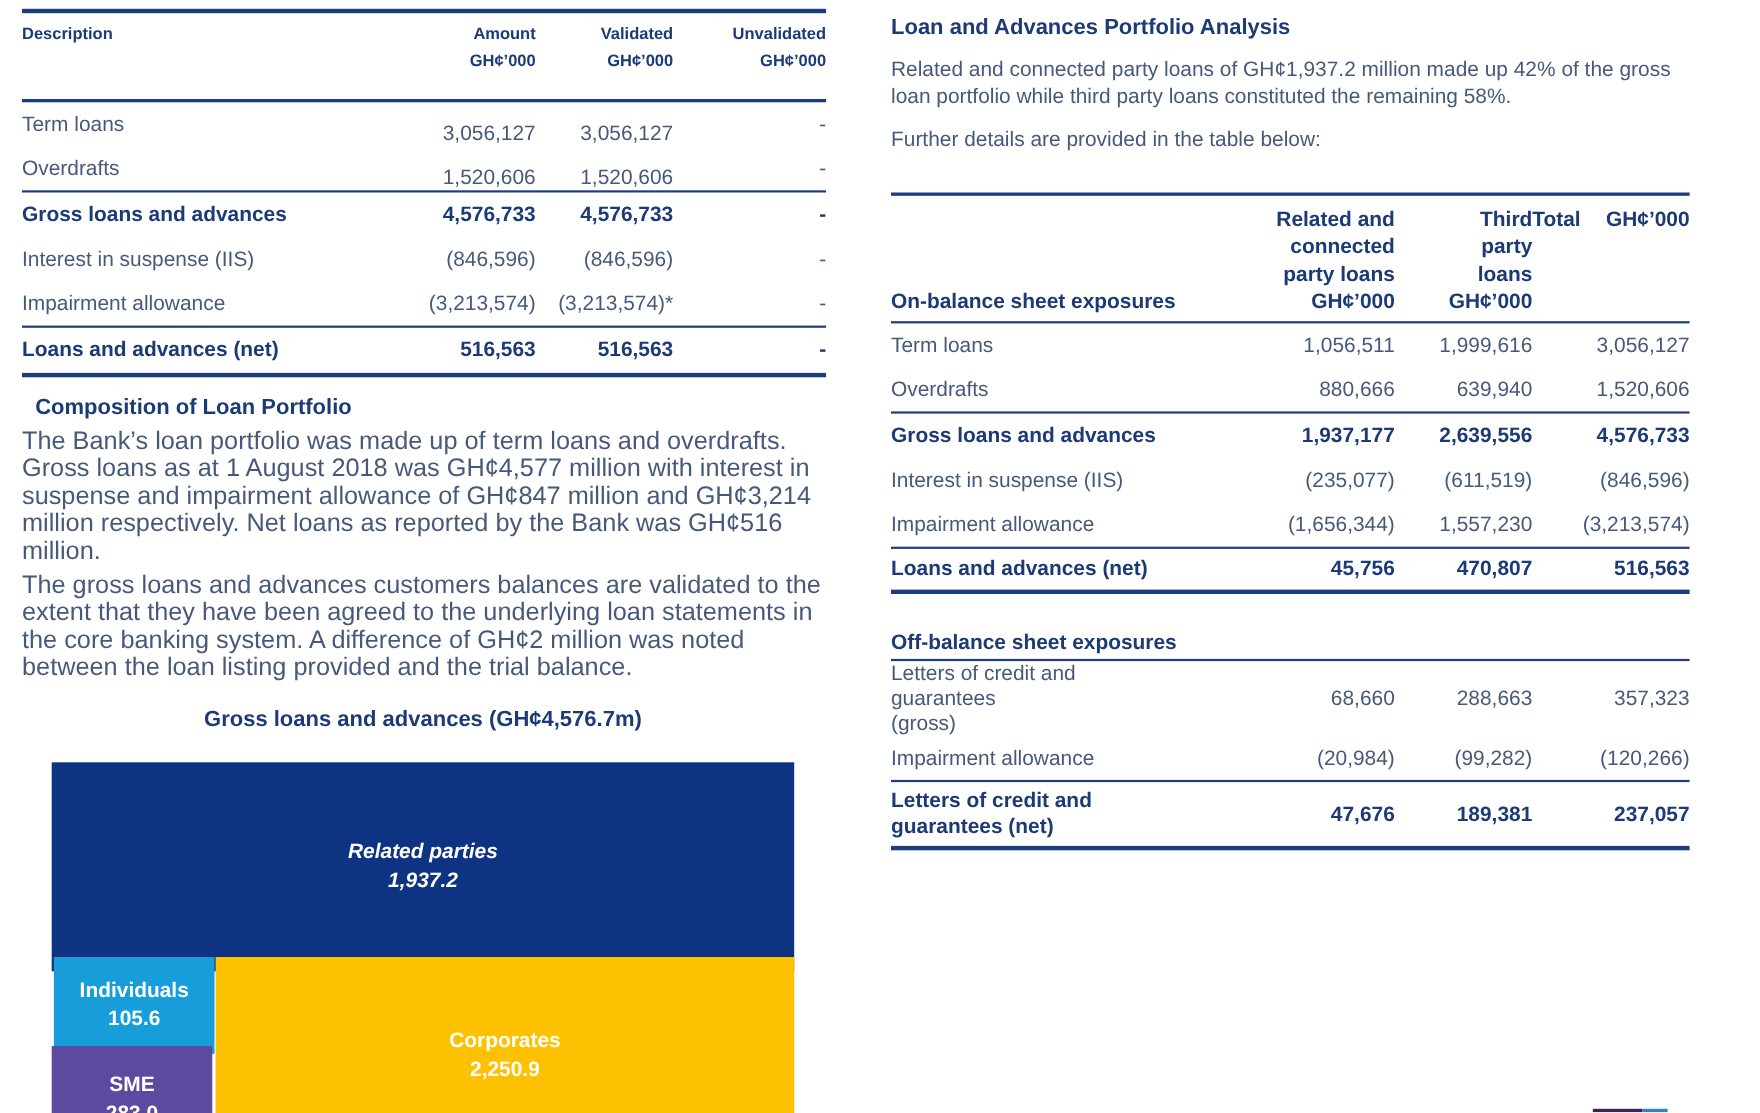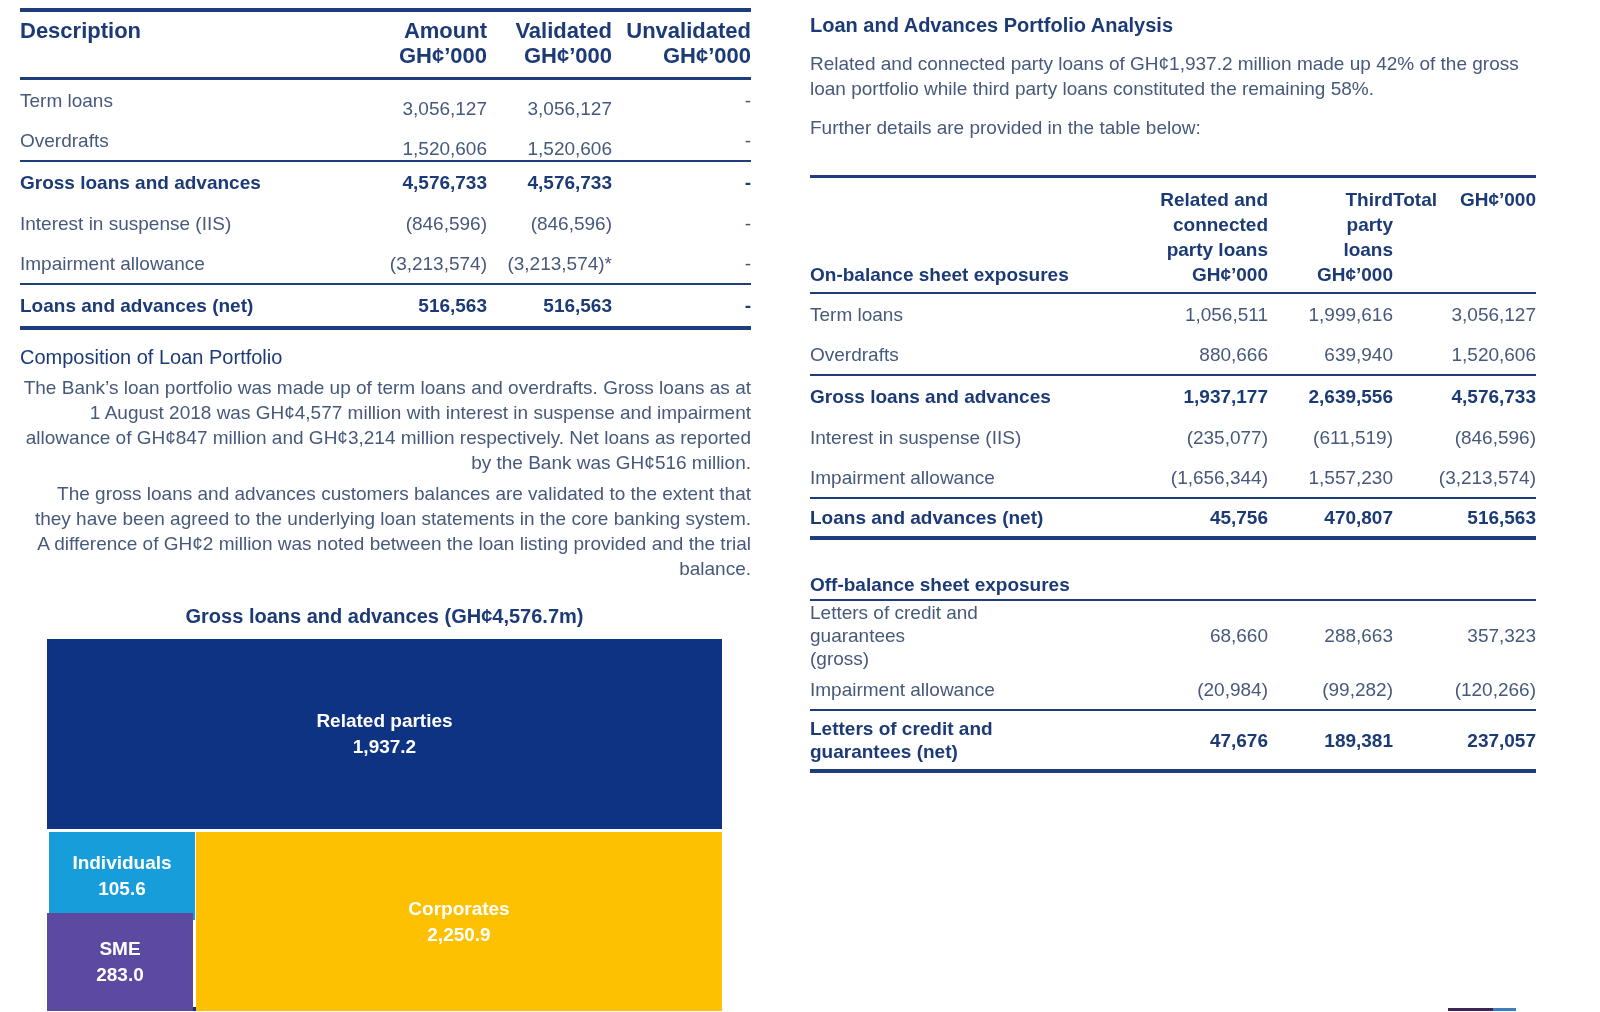--- a/index.html
+++ b/index.html
@@ -17,50 +17,50 @@
   .page{position:relative;width:1600px;height:1012px;background:#fff;}
 
   
   .col-left{position:absolute;left:20px;top:8px;width:731px;}
   .col-right{position:absolute;left:810px;top:8px;width:726px;}
 
   
   .ltable{border-top:4px solid var(--line);border-bottom:4px solid var(--line);}
   .lhead{
     display:grid;grid-template-columns:300px 167px 125px 139px;
-    padding:6px 0 9px;border-bottom:3px solid var(--line);
-    color:var(--navy);font-weight:bold;font-size:22px;line-height:25px;
+    padding:6px 0 22px;border-bottom:3px solid var(--line);
+    color:var(--navy);font-weight:bold;font-size:15px;line-height:25px;
   }
   .lhead .num{text-align:right;white-space:pre-line;}
   .lrow{
     display:grid;grid-template-columns:300px 167px 125px 139px;
     height:41px;align-items:center;
     font-size:19px;color:var(--body);
   }
   .lrow .num{text-align:right;}
   .lrow.sep{border-bottom:2px solid var(--line);}
   .lrow.bold{color:var(--navy);font-weight:bold;}
   .lrow .drop{position:relative;top:8px;}
 
   
-  .section-heading{margin:16px 0 0;font-size:20px;font-weight:normal;color:var(--navy);}
-  .body-para{margin:6px 0 0;font-size:19px;line-height:25px;color:var(--body);text-align:right;}
+  .section-heading{margin:16px 12px 0;font-size:20px;font-weight:bold;color:var(--navy);}
+  .body-para{margin:6px 0 0;font-size:23px;line-height:25px;color:var(--body);}
   .body-para.gap{}
 
   
   .chart-title{margin:24px 0 0 27px;width:675px;text-align:center;
     font-size:20px;font-weight:bold;color:var(--navy);}
   .treemap{position:relative;margin:11px 0 0 27px;width:675px;height:372px;
     border-bottom:4px solid #0e3383;}
   .tile{
     position:absolute;display:flex;flex-direction:column;
     align-items:center;justify-content:center;
     color:#fff;font-weight:bold;font-size:19px;line-height:26px;text-align:center;
   }
-  .tile-related{left:0;top:0;width:675px;height:190px;}
+  .tile-related{left:0;top:16px;width:675px;height:190px;font-style:italic;}
   .tile-individuals{left:2px;top:193px;width:146px;height:88px;}
   .tile-sme{left:0;top:274px;width:146px;height:98px;}
   .tile-corporates{left:149px;top:193px;width:526px;height:179px;}
 
   
   .r-heading{margin:6px 0 0;font-size:20px;font-weight:bold;color:var(--navy);}
   .r-para{margin:14px 0 0;font-size:19px;line-height:25px;color:var(--body);}
 
   .rtable{margin-top:35px;border-top:3px solid var(--line);}
   .rhead{

